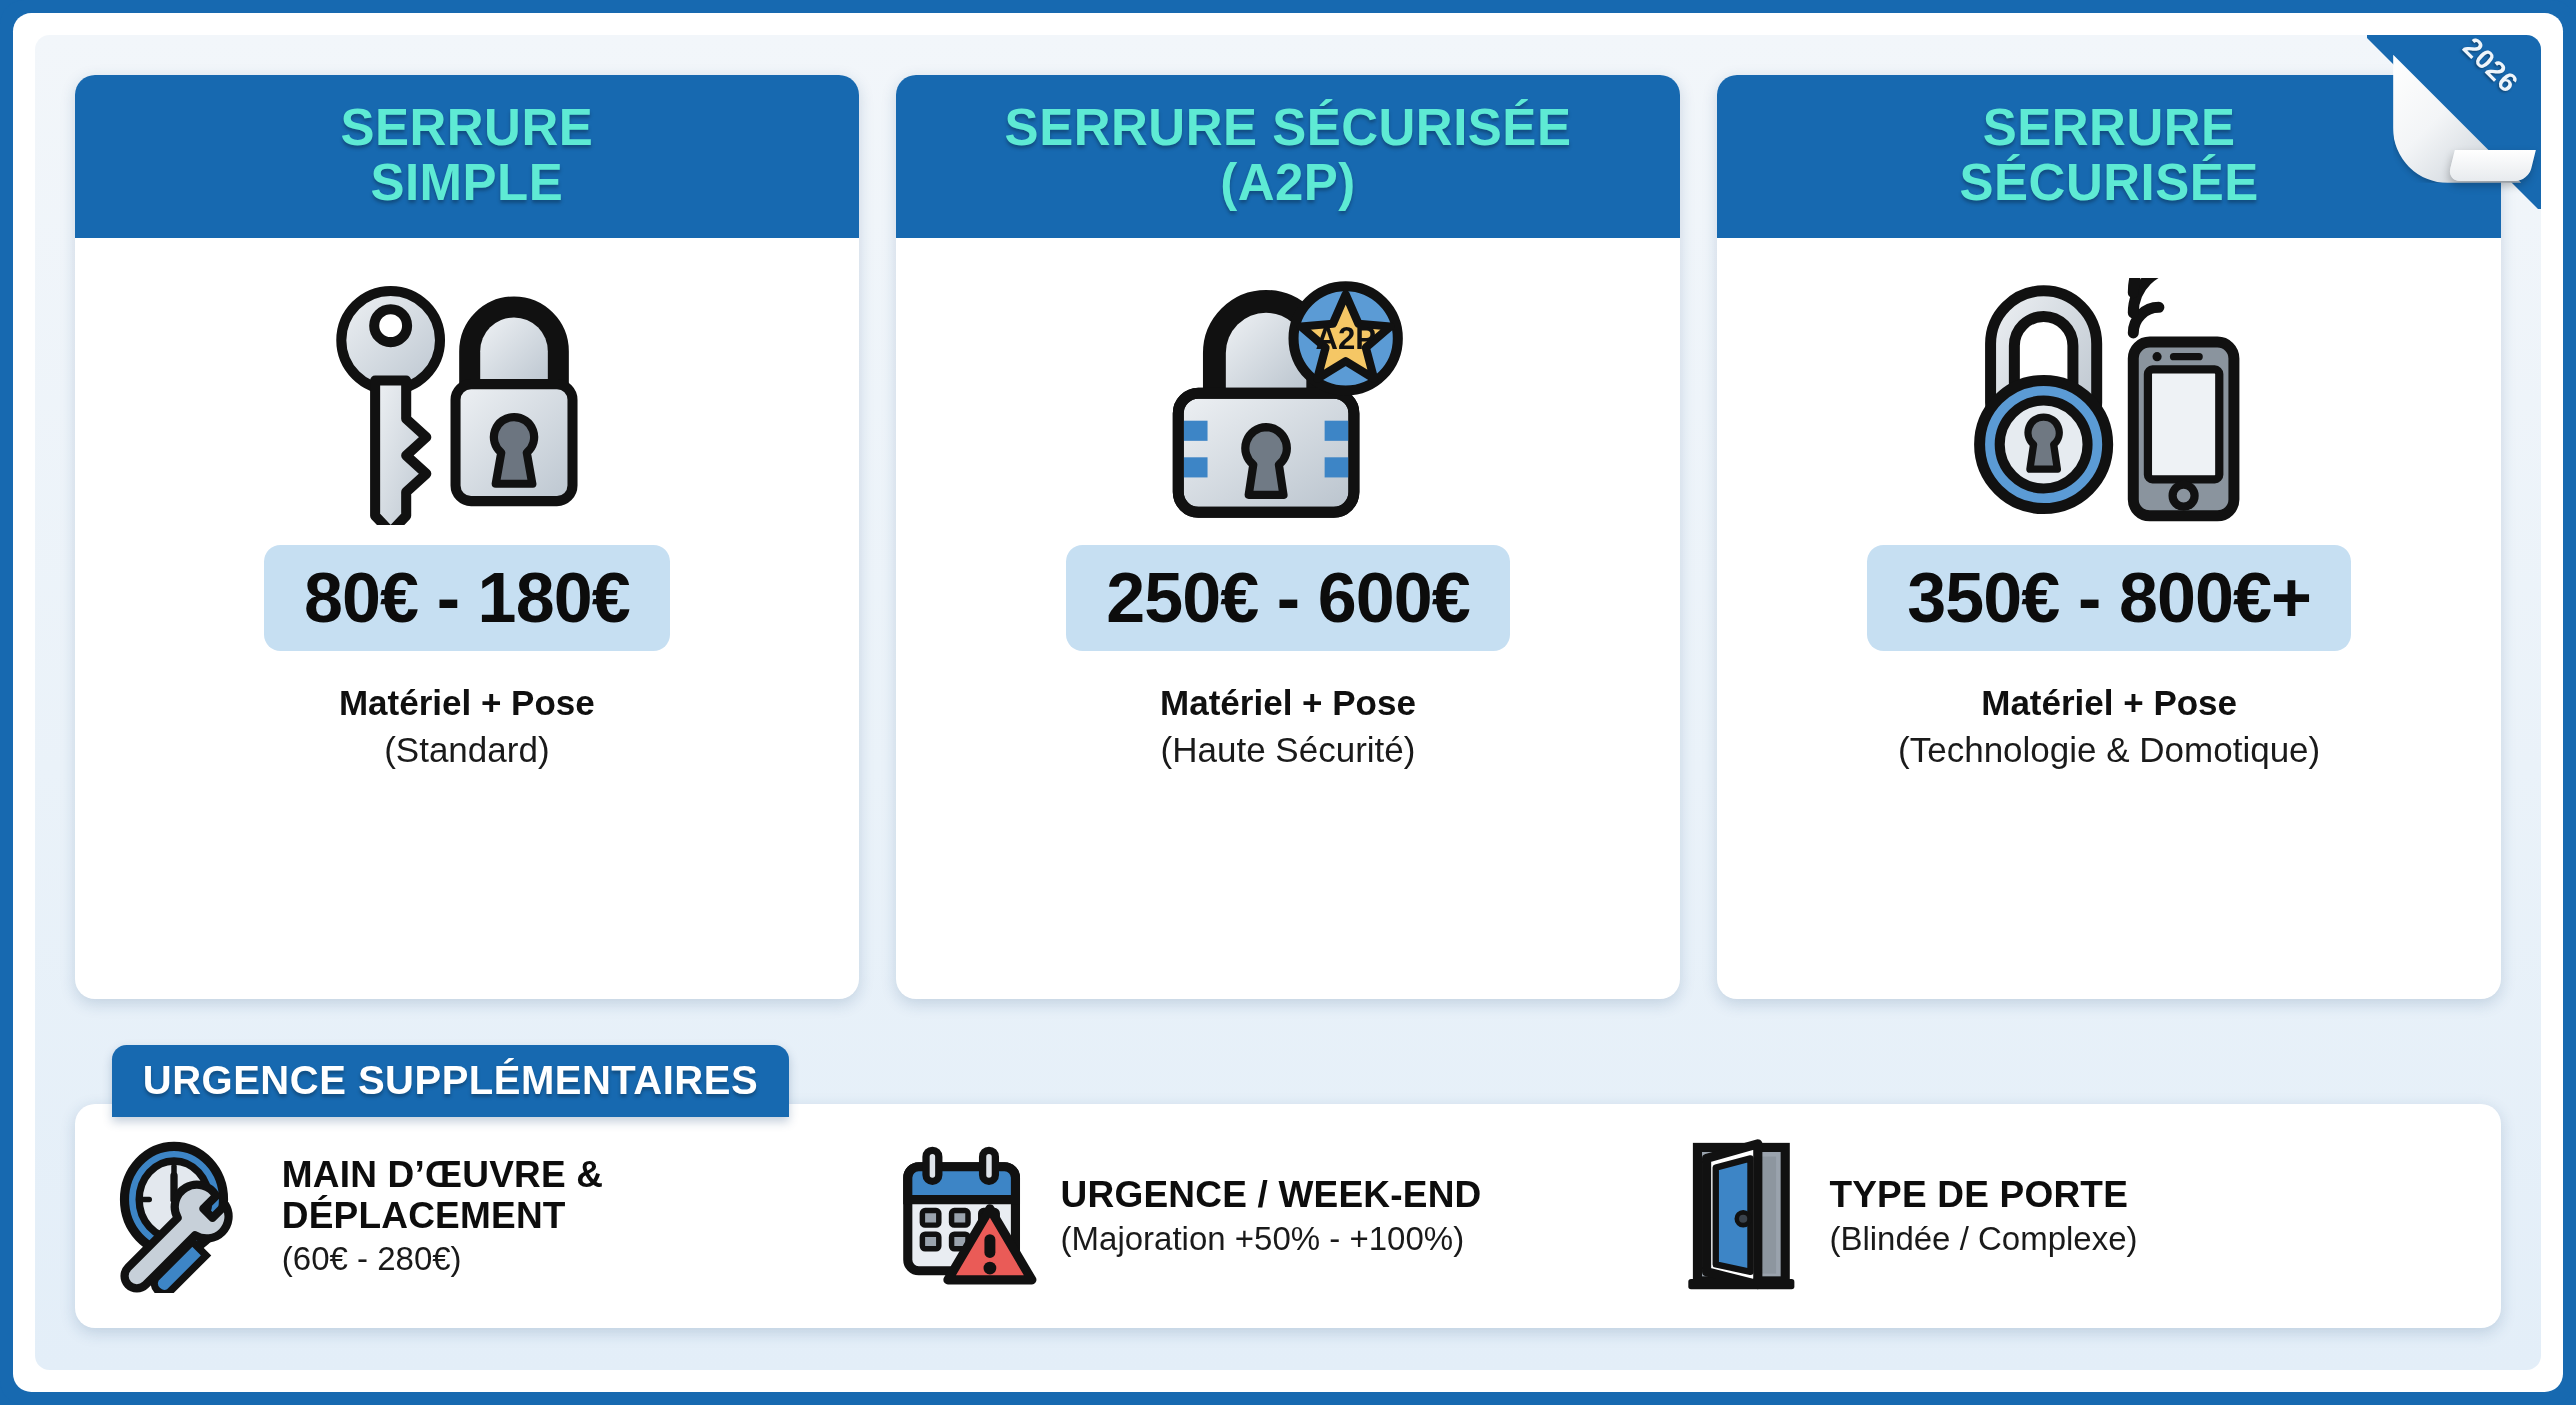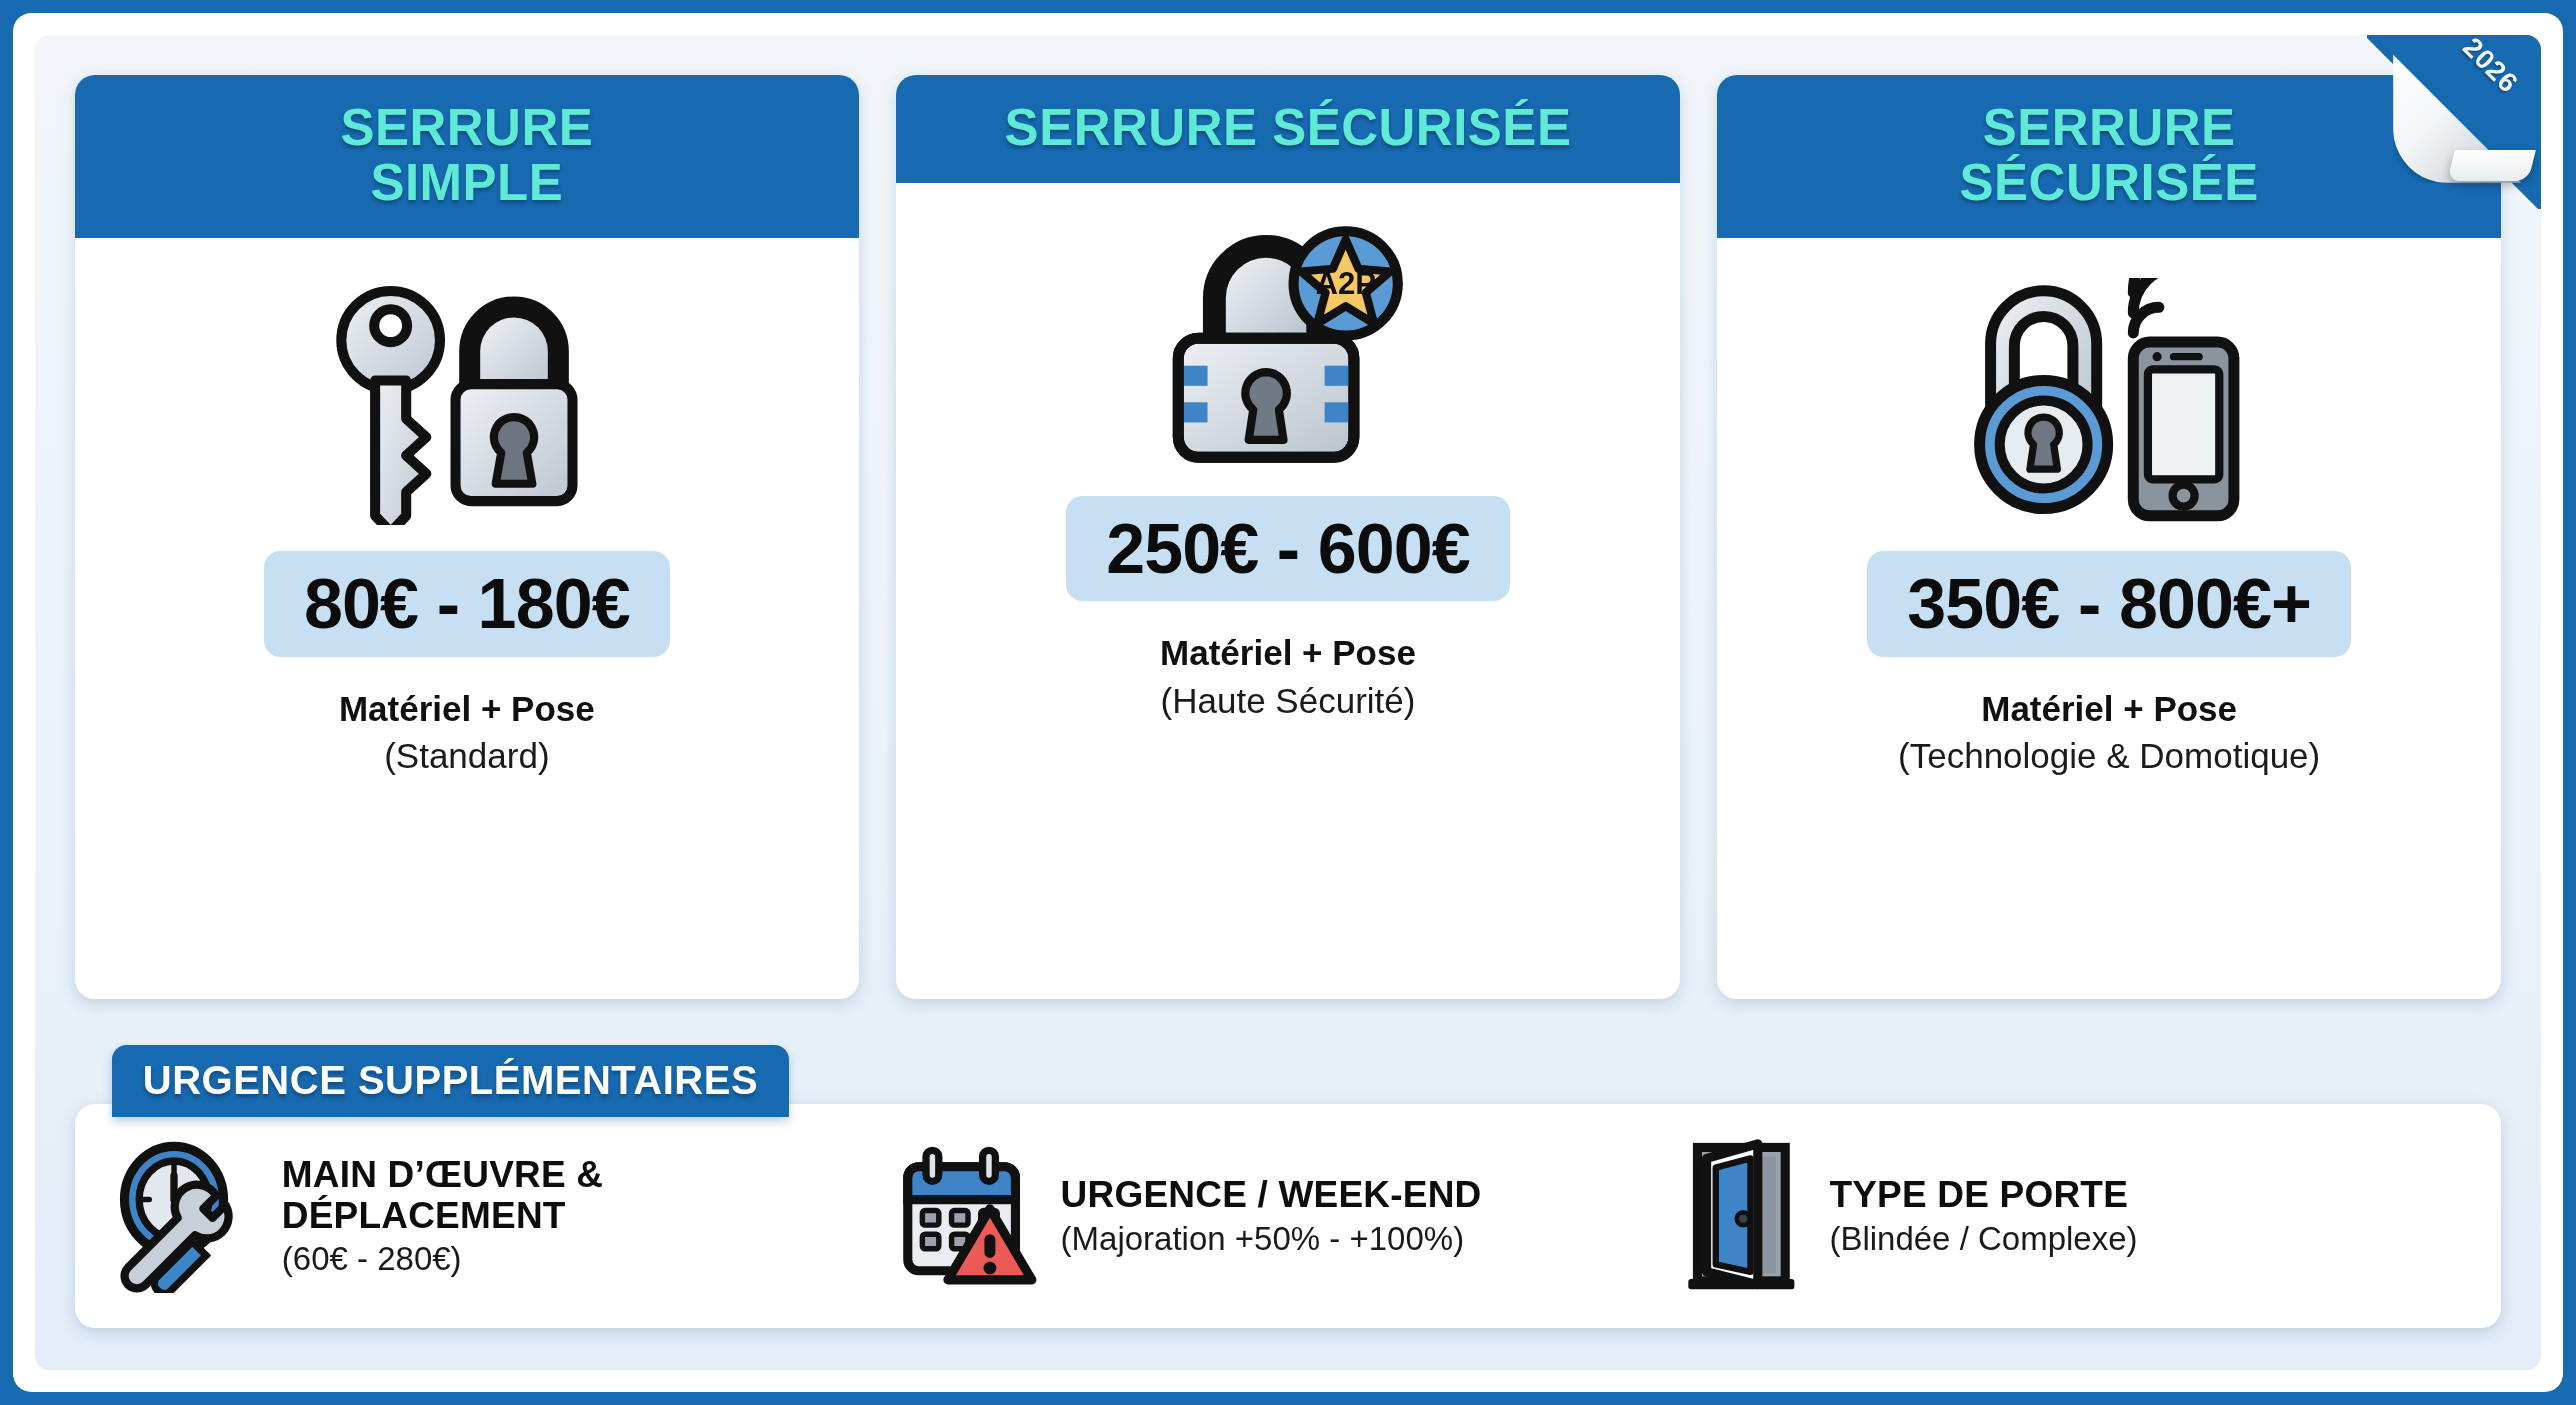--- a/index.html
+++ b/index.html
@@ -76,21 +76,21 @@
     font-size:51px;line-height:1.08;letter-spacing:0.5px;
     text-shadow:0 2.7px 3.7px rgba(0,0,0,.28);
   }
   .card-body{
     flex:1;display:flex;flex-direction:column;align-items:center;
     justify-content:flex-start;padding:24px 22px 27.4px;
   }
   .icon-area{height:279px;display:flex;align-items:center;justify-content:center;}
   .price-pill{
     background:#c6dff2;border-radius:16.5px;
-    padding:12.8px 40px;margin-top:10px;
+    padding:12.8px 40px;margin-top:4px;
     font-size:70px;font-weight:bold;color:#0c0c0c;
     white-space:nowrap;letter-spacing:-0.9px;
   }
   .sub1{margin-top:32px;font-size:35px;font-weight:bold;color:#101010;}
   .sub2{margin-top:7.3px;font-size:35px;color:#1a1a1a;}
 
   
   .factors{
     position:absolute;left:40px;right:40px;top:1010px;bottom:42px;
   }
@@ -163,20 +163,21 @@
             </div>
             <div class="price-pill">80€ - 180€</div>
             <div class="sub1">Matériel + Pose</div>
             <div class="sub2">(Standard)</div>
           </div>
         </div>
 
         <div class="card">
           <div class="card-head">
             <div>SERRURE SÉCURISÉE</div>
+            <div>(A2P)</div>
           </div>
           <div class="card-body">
             <div class="icon-area">
               <span class="fico">
                 <svg width="261" height="247" viewBox="0 0 285 270">
                   <defs>
                     <linearGradient id="gmetal2" x1="0" y1="0" x2="1" y2="1">
                       <stop offset="0" stop-color="#eef1f4"></stop>
                         <stop offset="1" stop-color="#b9c3cd"></stop>
                     </linearGradient>

